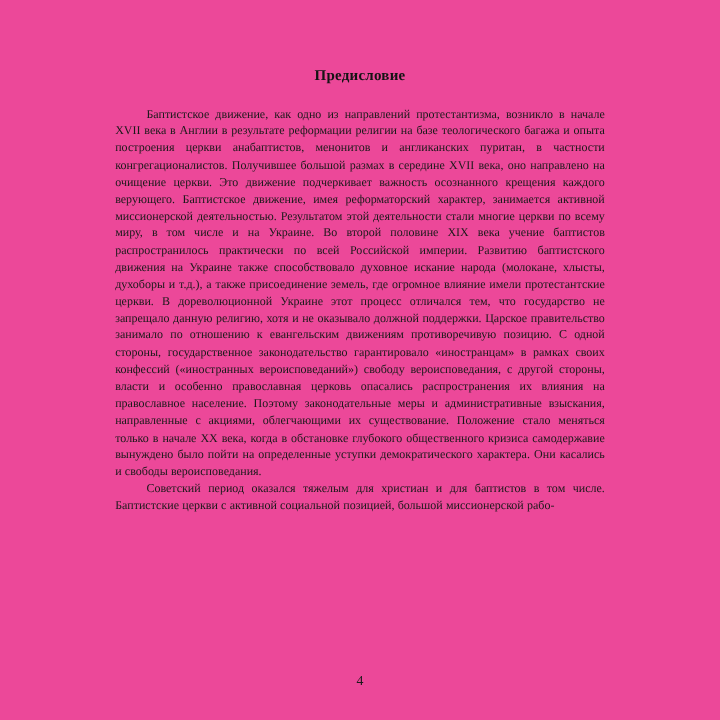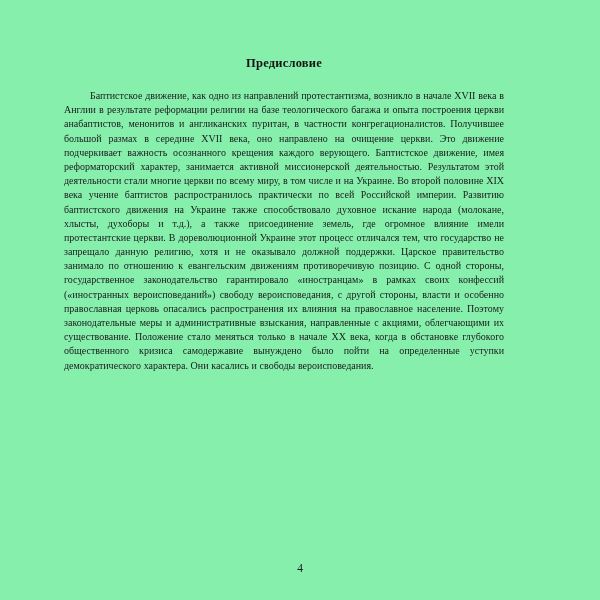--- a/index.html
+++ b/index.html
@@ -12,22 +12,22 @@
     background: #ffffff;
     font-family: "Liberation Serif", serif;
     color: #1c1c1c;
     overflow: hidden;
   }
   .page {
     position: relative;
     width: 600px;
     height: 600px;
     box-sizing: border-box;
-    padding: 56px 96px 0 64px;
-    background: #86efac;
+    padding: 56px 96px 0 96px;
+    background: #ec4899;
   }
   .doc-title {
     text-align: center;
     font-size: 12.5px;
     font-weight: bold;
     letter-spacing: 0.2px;
     margin: 0 0 18px 0;
     color: #141414;
   }
   .body-text p {
@@ -56,17 +56,18 @@
 </style>
 </head>
 <body>
 
 <div class="page">
 
   <h1 class="doc-title">Предисловие</h1>
 
   <div class="body-text">
     <p>Баптистское движение, как одно из направлений протестантизма, возникло в начале XVII века в Англии в результате реформации религии на базе теологического багажа и опыта построения церкви анабаптистов, менонитов и англиканских пуритан, в частности конгрегационалистов. Получившее большой размах в середине XVII века, оно направлено на очищение церкви. Это движение подчеркивает важность осознанного крещения каждого верующего. Баптистское движение, имея реформаторский характер, занимается активной миссионерской деятельностью. Результатом этой деятельности стали многие церкви по всему миру, в том числе и на Украине. Во второй половине XIX века учение баптистов распространилось практически по всей Российской империи. Развитию баптистского движения на Украине также способствовало духовное искание народа (молокане, хлысты, духоборы и т.д.), а также присоединение земель, где огромное влияние имели протестантские церкви. В дореволюционной Украине этот процесс отличался тем, что государство не запрещало данную религию, хотя и не оказывало должной поддержки. Царское правительство занимало по отношению к евангельским движениям противоречивую позицию. С одной стороны, государственное законодательство гарантировало «иностранцам» в рамках своих конфессий («иностранных вероисповеданий») свободу вероисповедания, с другой стороны, власти и особенно православная церковь опасались распространения их влияния на православное население. Поэтому законодательные меры и административные взыскания, направленные с акциями, облегчающими их существование. Положение стало меняться только в начале XX века, когда в обстановке глубокого общественного кризиса самодержавие вынуждено было пойти на определенные уступки демократического характера. Они касались и свободы вероисповедания.</p>
+    <p>Советский период оказался тяжелым для христиан и для баптистов в том числе. Баптистские церкви с активной социальной позицией, большой миссионерской рабо-</p>
   </div>
 
   <div class="page-number">4</div>
 
 </div>
 
 </body></html>

